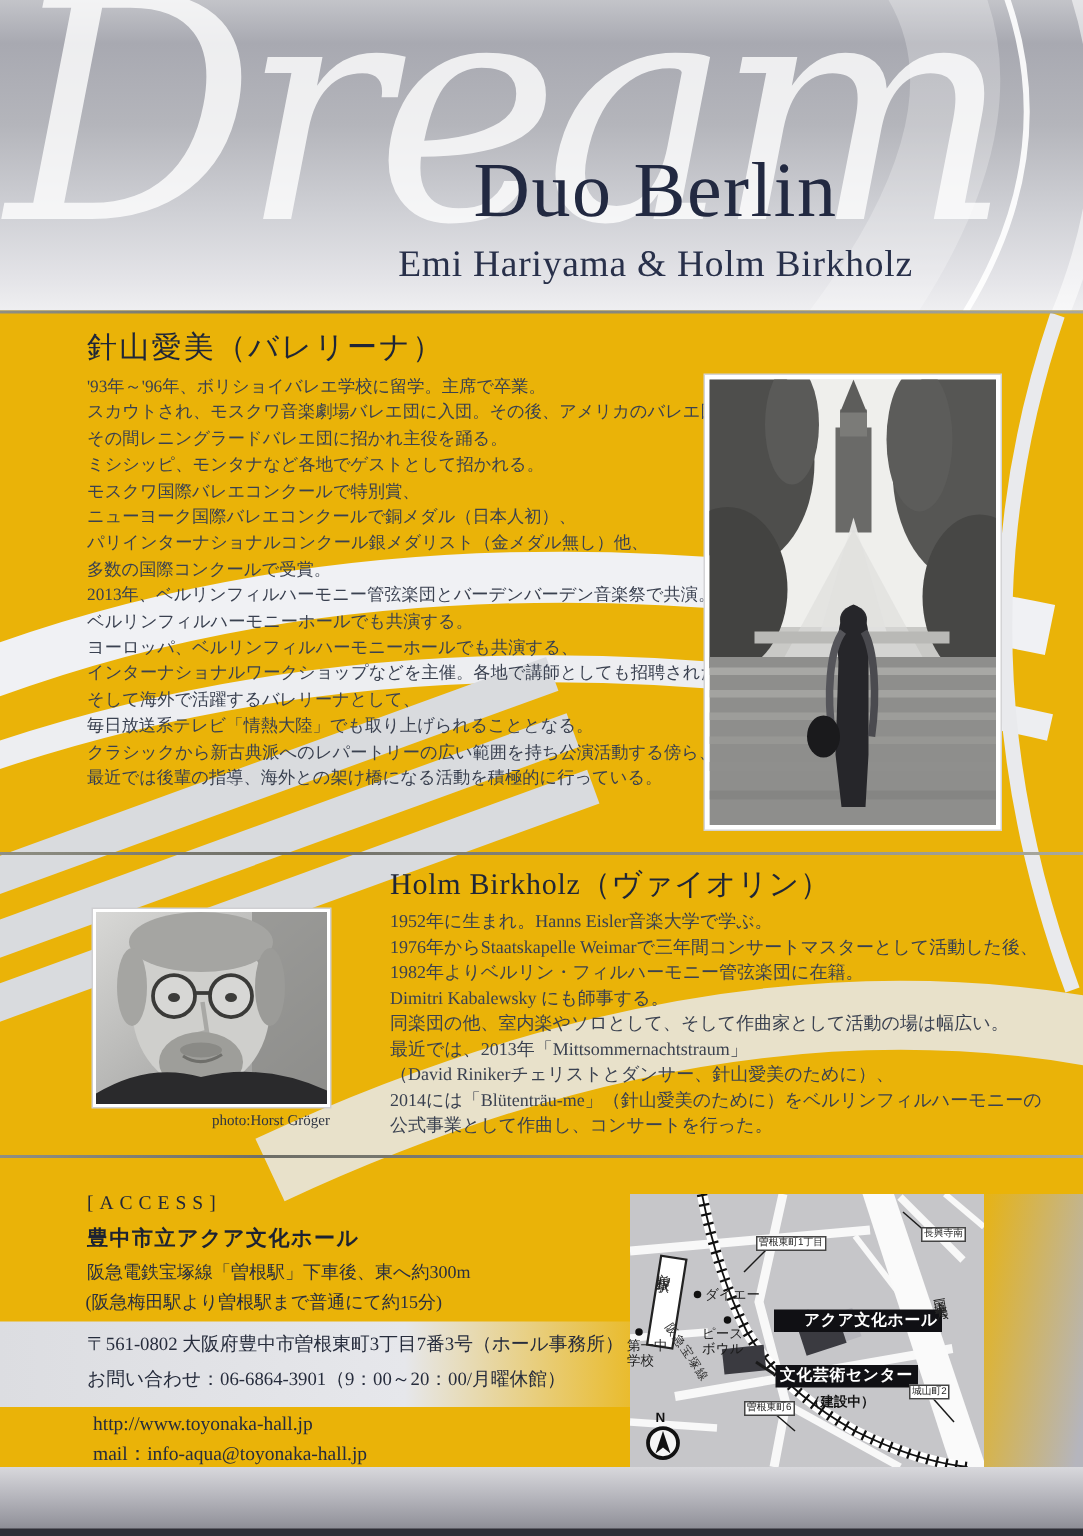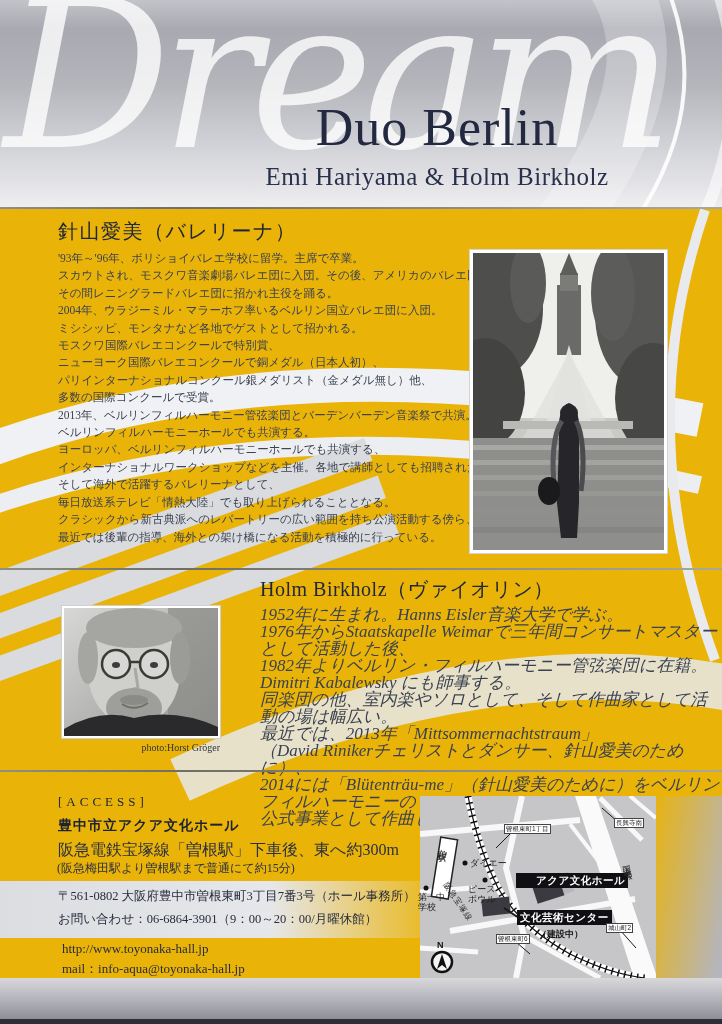--- a/index.html
+++ b/index.html
@@ -16,29 +16,29 @@
             font-size:25px;color:#28304a;letter-spacing:.5px;}
   .rule{position:absolute;left:0;width:722px;height:2px;
         background:linear-gradient(90deg,#8f8f83,#6e6e66 25%,#8a8a80 60%,#a8a89e);}
   
   .h1jp{position:absolute;left:58px;top:218px;font-size:20px;color:#1f2637;letter-spacing:1.5px;}
   .bio1{position:absolute;left:58px;top:250px;font-size:11.5px;line-height:17.4px;color:#3a4150;}
   .photo1{position:absolute;left:470px;top:250px;width:197px;height:303px;background:#fff;
           padding:3px;box-sizing:border-box;box-shadow:0 0 0 1px #d4d4d6;}
   
   .h2lat{position:absolute;left:260px;top:576px;font-size:20px;color:#1f2637;letter-spacing:.5px;}
-  .bio2{position:absolute;left:260px;top:606px;font-size:17px;line-height:17px;color:#3a4150;font-style:italic;}
+  .bio2{position:absolute;left:260px;top:606px;font-size:12px;line-height:17px;color:#3a4150;}
   .photo2{position:absolute;left:62px;top:606px;width:158px;height:132px;background:#fff;
           padding:2px;box-sizing:border-box;box-shadow:0 0 0 1px #cfcfd2;}
   .credit{position:absolute;left:62px;top:742px;width:158px;text-align:right;font-size:10px;color:#2e3442;}
   
   .acc-label{position:absolute;left:58px;top:794px;font-size:13px;letter-spacing:4px;color:#20263a;}
   .venue{position:absolute;left:58px;top:817px;font-size:14px;font-weight:bold;color:#1c2232;
          font-family:Liberation Mono, monospace;letter-spacing:1px;}
-  .dir1{position:absolute;left:58px;top:840px;font-size:16px;color:#2a3040;text-align:center;}
+  .dir1{position:absolute;left:58px;top:840px;font-size:12px;color:#2a3040;text-align:center;}
   .dir2{position:absolute;left:57px;top:860px;font-size:12px;color:#2a3040;}
   .addr-band{position:absolute;left:0;top:881px;width:450px;height:57px;
              background:linear-gradient(90deg,#dcdde1 0%,#e6e7eb 60%,rgba(231,232,236,0) 100%);}
   .addr{position:absolute;left:58px;top:888px;font-size:12.5px;color:#262c3c;}
   .contact{position:absolute;left:58px;top:911px;font-size:12.5px;color:#262c3c;}
   .url{position:absolute;left:62px;top:941px;font-size:13px;color:#262c3c;}
   .mail{position:absolute;left:62px;top:960px;font-size:13px;color:#262c3c;}
   
   .map{position:absolute;left:420px;top:796px;width:236px;height:182px;background:#e9e9ea;
        font-family:"Liberation Sans","DejaVu Sans",sans-serif;}
@@ -91,21 +91,20 @@
     <div class="subtitle">Emi Hariyama &amp; Holm Birkholz</div>
   </div>
 
   <div class="rule z1" style="top:207px;"></div>
 
   <div class="h1jp z1">針山愛美（バレリーナ）</div>
   <div class="bio1 z1">
       <div class="bioline">'93年～'96年、ボリショイバレエ学校に留学。主席で卒業。</div>
       <div class="bioline">スカウトされ、モスクワ音楽劇場バレエ団に入団。その後、アメリカのバレエ団で5年間踊り、</div>
       <div class="bioline">その間レニングラードバレエ団に招かれ主役を踊る。</div>
-      <div class="bioline">2004年、ウラジーミル・マラーホフ率いるベルリン国立バレエ団に入団。</div>
       <div class="bioline">ミシシッピ、モンタナなど各地でゲストとして招かれる。</div>
       <div class="bioline">モスクワ国際バレエコンクールで特別賞、</div>
       <div class="bioline">ニューヨーク国際バレエコンクールで銅メダル（日本人初）、</div>
       <div class="bioline">パリインターナショナルコンクール銀メダリスト（金メダル無し）他、</div>
       <div class="bioline">多数の国際コンクールで受賞。</div>
       <div class="bioline">2013年、ベルリンフィルハーモニー管弦楽団とバーデンバーデン音楽祭で共演。</div>
       <div class="bioline">ベルリンフィルハーモニーホールでも共演する。</div>
       <div class="bioline">ヨーロッパ、ベルリンフィルハーモニーホールでも共演する、</div>
       <div class="bioline">インターナショナルワークショップなどを主催。各地で講師としても招聘された。</div>
       <div class="bioline">そして海外で活躍するバレリーナとして、</div>

